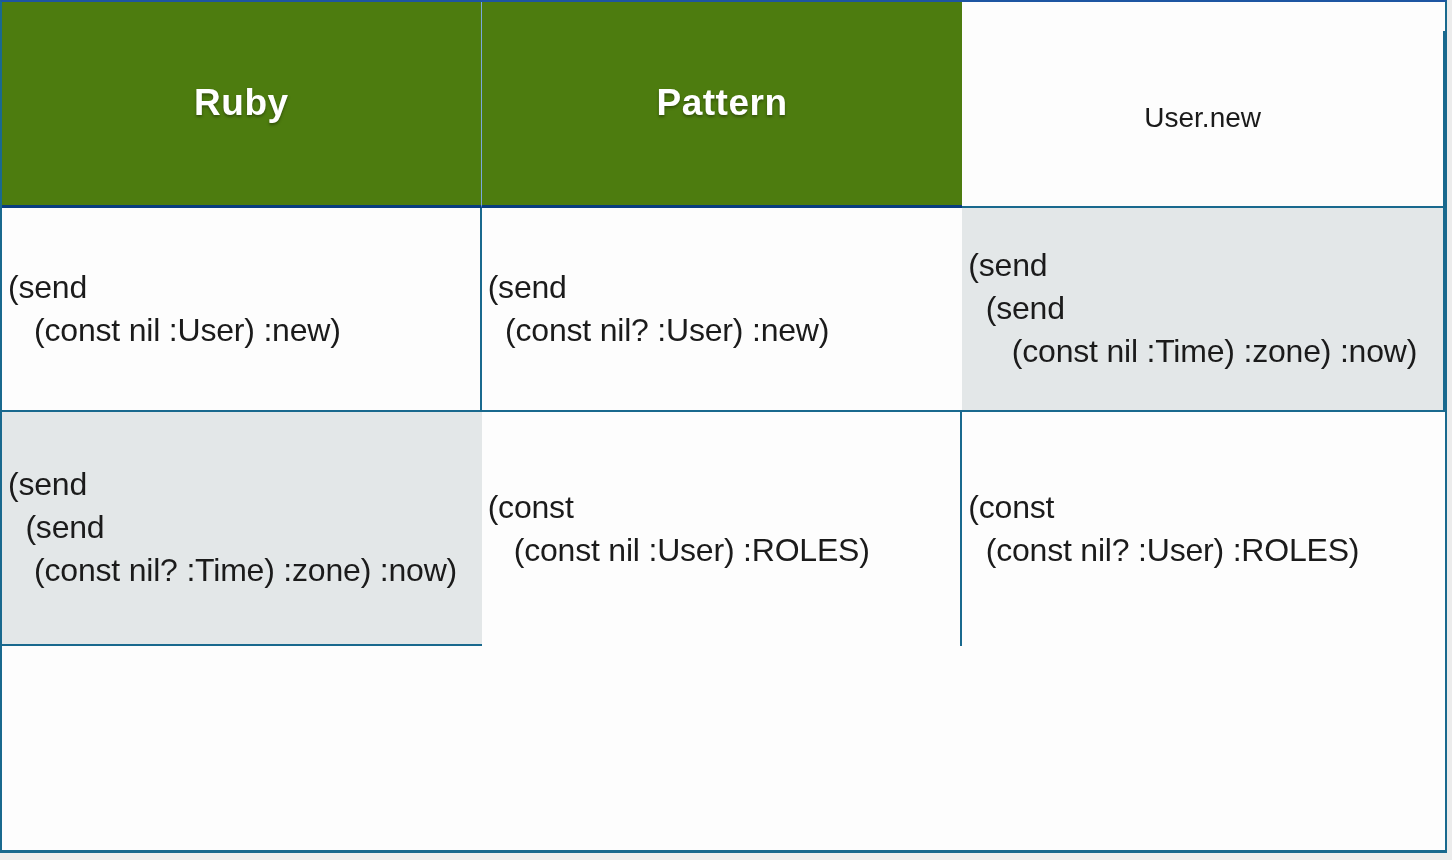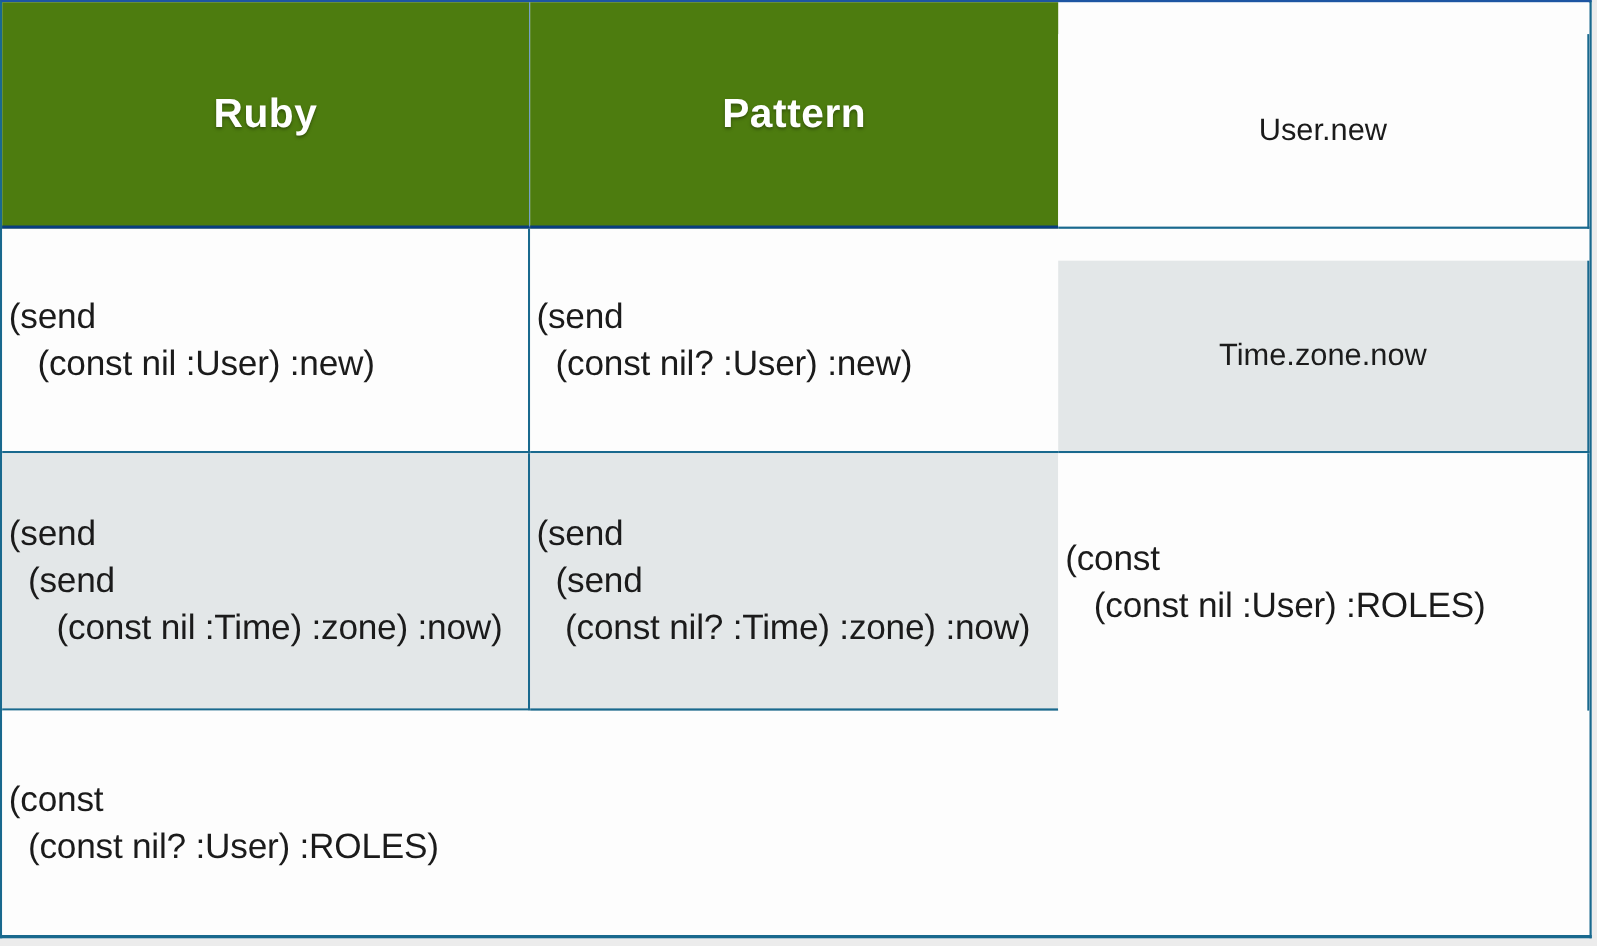--- a/index.html
+++ b/index.html
@@ -85,21 +85,20 @@
 
     <div class="th first">Ruby</div>
     <div class="th">Pattern</div>
 
     <div class="td ruby v-border h-border">User.new</div>
     <div class="td code v-border h-border">(send
    (const nil :User) :new)</div>
     <div class="td code h-border">(send
   (const nil? :User) :new)</div>
 
-    <div class="td ruby gray v-border h-border">Time.zone.now</div>
     <div class="td code gray v-border h-border">(send
   (send
      (const nil :Time) :zone) :now)</div>
     <div class="td code gray h-border">(send
   (send
    (const nil? :Time) :zone) :now)</div>
 
     <div class="td code v-border">(const
    (const nil :User) :ROLES)</div>
     <div class="td code">(const

